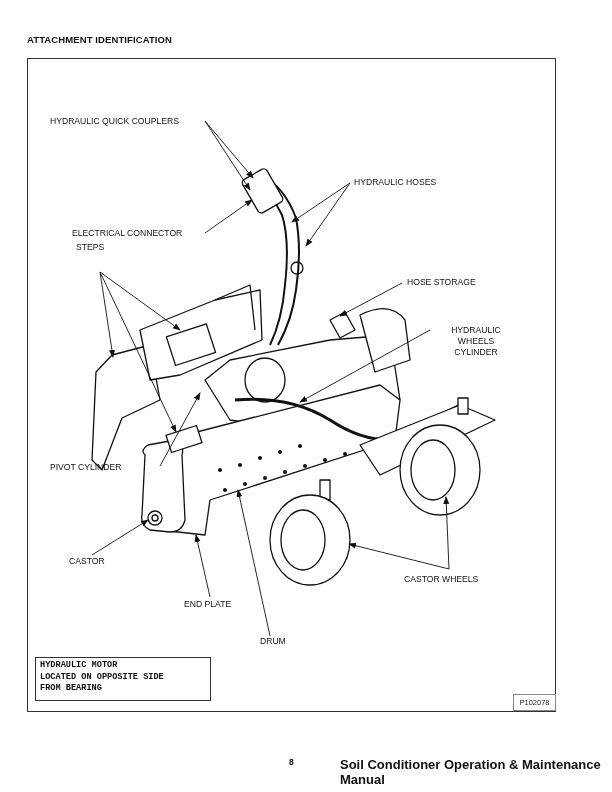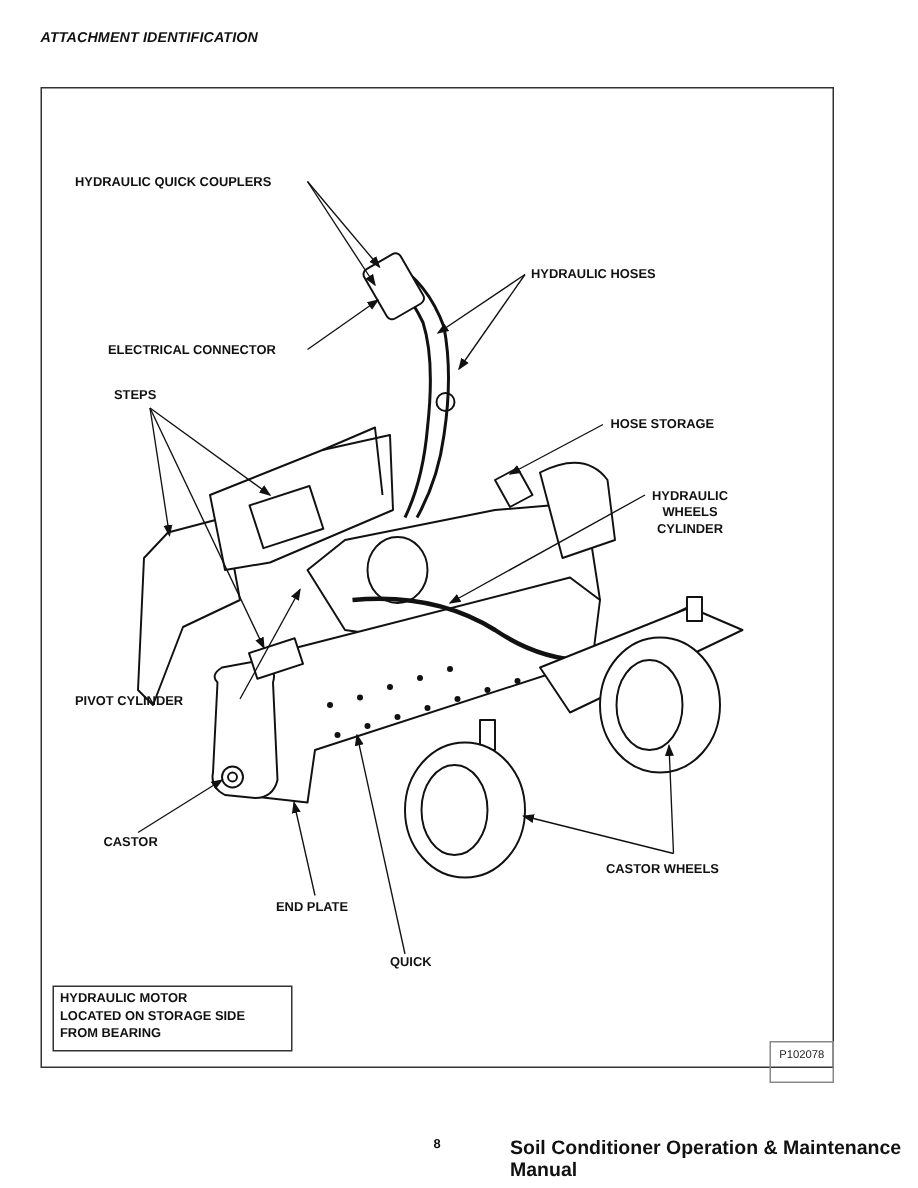--- a/index.html
+++ b/index.html
@@ -1,26 +1,26 @@
 <!DOCTYPE html>
 <html><head>
 <meta charset="utf-8">
 <style>
   html, body { margin:0; padding:0; background:#fff; }
   body { width:612px; height:792px; position:relative; overflow:hidden;
          font-family:"Liberation Sans", sans-serif; color:#111; }
-  .section-title { position:absolute; left:27px; top:20px; font-size:9.5px; font-weight:bold; letter-spacing:0.1px;font-style:italic; }
+  .section-title { position:absolute; left:27px; top:34px; font-size:9.5px; font-weight:bold; letter-spacing:0.1px; }
   .frame { position:absolute; left:27px; top:58px; width:529px; height:654px;
            border:1px solid #333; box-sizing:border-box; }
   .art { position:absolute; left:0; top:0; width:612px; height:792px; }
-  .lbl { position:absolute; font-size:8.6px; font-weight:bold; white-space:nowrap; line-height:11px; }
-  .lbl.center { text-align:center; }
-  .note { position:absolute; left:35px; top:657px; width:160px; height:44px; border:1px solid #333;
-          box-sizing:border-box; padding:2px 4px; font-size:8.6px; font-weight:bold; line-height:11.5px; }
-  .fig-id { position:absolute; left:513px; top:694px; width:43px; height:28px; border:1px solid #888;
+  .lbl { position:absolute; font-size:8.6px; font-weight:normal; white-space:nowrap; line-height:11px; }
+  .lbl.center { text-align:center;margin-left:16px; }
+  .note { position:absolute; left:35px; top:657px; width:176px; height:44px; border:1px solid #333;
+          box-sizing:border-box; padding:2px 4px; font-size:8.6px; font-weight:bold; line-height:11.5px;font-family:Liberation Mono, monospace; }
+  .fig-id { position:absolute; left:513px; top:694px; width:43px; height:17px; border:1px solid #888;
             box-sizing:border-box; font-size:7.5px; text-align:center; line-height:15px; color:#222; }
   .page-num { position:absolute; left:289px; top:757px; font-size:8.6px; font-weight:bold; }
   .manual-title { position:absolute; left:340px; top:757px; font-size:13px; font-weight:bold; }
 </style>
 </head>
 <body>
 
 <div class="section-title">ATTACHMENT IDENTIFICATION</div>
 
 <div class="frame"></div>
@@ -98,35 +98,35 @@
     <line x1="210" y1="597" x2="196" y2="535" marker-end="url(#ah)"></line>
     <line x1="270" y1="636" x2="238" y2="490" marker-end="url(#ah)"></line>
     <line x1="449" y1="569" x2="349" y2="544" marker-end="url(#ah)"></line>
     <line x1="449" y1="569" x2="446" y2="497" marker-end="url(#ah)"></line>
   </g>
 </svg>
 
 <div class="lbl" style="left:50px;top:116px;">HYDRAULIC QUICK COUPLERS</div>
 <div class="lbl" style="left:354px;top:177px;">HYDRAULIC HOSES</div>
 <div class="lbl" style="left:72px;top:228px;">ELECTRICAL CONNECTOR</div>
-<div class="lbl" style="left:76px;top:258px;">STEPS</div>
+<div class="lbl" style="left:76px;top:242px;">STEPS</div>
 <div class="lbl" style="left:407px;top:277px;">HOSE STORAGE</div>
 <div class="lbl center" style="left:428px;top:325px;width:64px;">
   <div>HYDRAULIC</div>
   <div>WHEELS</div>
   <div>CYLINDER</div>
 </div>
 <div class="lbl" style="left:50px;top:462px;">PIVOT CYLINDER</div>
 <div class="lbl" style="left:69px;top:556px;">CASTOR</div>
 <div class="lbl" style="left:404px;top:574px;">CASTOR WHEELS</div>
 <div class="lbl" style="left:184px;top:599px;">END PLATE</div>
-<div class="lbl" style="left:260px;top:636px;">QUICK</div>
+<div class="lbl" style="left:260px;top:636px;">DRUM</div>
 
 <div class="note">
   <div>HYDRAULIC MOTOR</div>
-  <div>LOCATED ON STORAGE SIDE</div>
+  <div>LOCATED ON OPPOSITE SIDE</div>
   <div>FROM BEARING</div>
 </div>
 
 <div class="fig-id">P102078</div>
 
 <div class="page-num">8</div>
 <div class="manual-title">Soil Conditioner Operation &amp; Maintenance Manual</div>
 
 </body></html>

